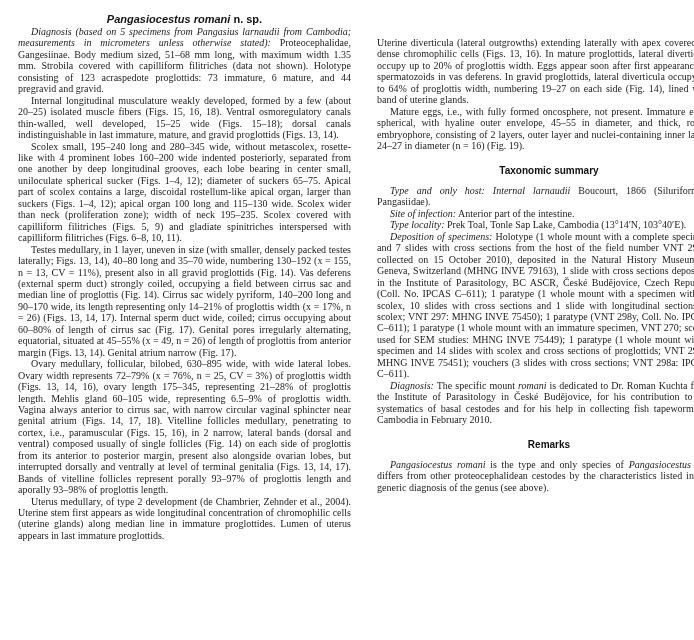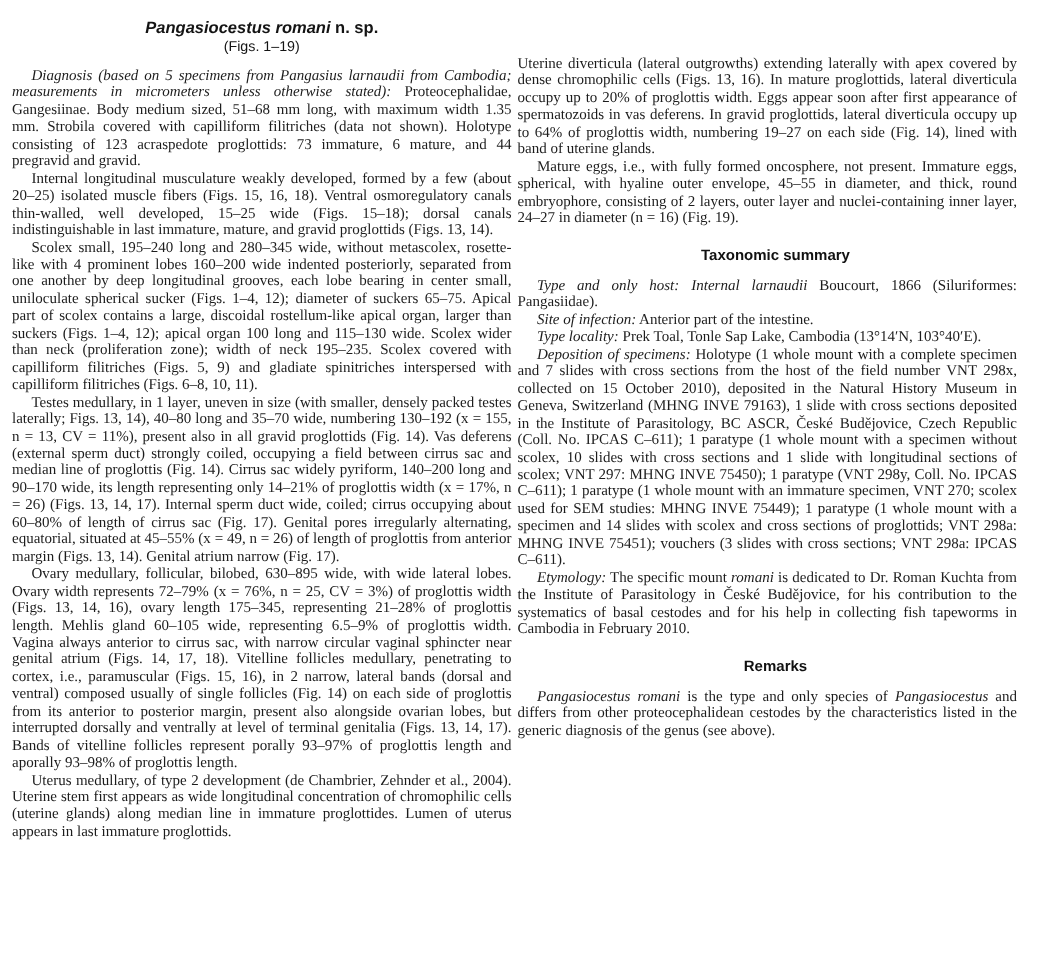--- a/index.html
+++ b/index.html
@@ -1,22 +1,22 @@
 <!DOCTYPE html>
 <html><head>
 <meta charset="utf-8">
 <style>
   html, body { margin: 0; padding: 0; background: #ffffff; }
   body { width: 694px; height: 640px; overflow: hidden; }
   .page {
     box-sizing: border-box;
     width: 694px; height: 640px;
-    padding: 13px 8px 0 8px;
+    padding: 13px 8px 0 18px;
     display: flex;
-    gap: 4px;
+    gap: 26px;
     font-family: "Liberation Serif", serif;
     font-size: 10px;
     line-height: 11.45px;
     color: #1c1c1c;
     text-align: justify;
   }
   .col { width: 333px; flex: 0 0 333px; }
   .col.right { padding-top: 24px; box-sizing: border-box; }
   .title-line1 {
     text-align: center;
@@ -45,40 +45,39 @@
   }
   .run.italic { font-style: italic; }
 </style>
 </head>
 <body>
 
 <div class="page">
 
   <div class="col left">
     <div class="title-line1"><span class="species">Pangasiocestus romani</span><span> n. sp.</span></div>
-    <div class="title-line2">(Figs. 1–19)</div>
 
     <p class="para"><span class="run italic">Diagnosis (based on 5 specimens from Pangasius larnaudii from Cambodia; measurements in micrometers unless otherwise stated): </span><span class="run">Proteocephalidae, Gangesiinae. Body medium sized, 51–68 mm long, with maximum width 1.35 mm. Strobila covered with capilliform filitriches (data not shown). Holotype consisting of 123 acraspedote proglottids: 73 immature, 6 mature, and 44 pregravid and gravid.</span></p>
     <p class="para"><span class="run">Internal longitudinal musculature weakly developed, formed by a few (about 20–25) isolated muscle fibers (Figs. 15, 16, 18). Ventral osmoregulatory canals thin-walled, well developed, 15–25 wide (Figs. 15–18); dorsal canals indistinguishable in last immature, mature, and gravid proglottids (Figs. 13, 14).</span></p>
     <p class="para"><span class="run">Scolex small, 195–240 long and 280–345 wide, without metascolex, rosette-like with 4 prominent lobes 160–200 wide indented posteriorly, separated from one another by deep longitudinal grooves, each lobe bearing in center small, uniloculate spherical sucker (Figs. 1–4, 12); diameter of suckers 65–75. Apical part of scolex contains a large, discoidal rostellum-like apical organ, larger than suckers (Figs. 1–4, 12); apical organ 100 long and 115–130 wide. Scolex wider than neck (proliferation zone); width of neck 195–235. Scolex covered with capilliform filitriches (Figs. 5, 9) and gladiate spinitriches interspersed with capilliform filitriches (Figs. 6–8, 10, 11).</span></p>
     <p class="para"><span class="run">Testes medullary, in 1 layer, uneven in size (with smaller, densely packed testes laterally; Figs. 13, 14), 40–80 long and 35–70 wide, numbering 130–192 (x = 155, n = 13, CV = 11%), present also in all gravid proglottids (Fig. 14). Vas deferens (external sperm duct) strongly coiled, occupying a field between cirrus sac and median line of proglottis (Fig. 14). Cirrus sac widely pyriform, 140–200 long and 90–170 wide, its length representing only 14–21% of proglottis width (x = 17%, n = 26) (Figs. 13, 14, 17). Internal sperm duct wide, coiled; cirrus occupying about 60–80% of length of cirrus sac (Fig. 17). Genital pores irregularly alternating, equatorial, situated at 45–55% (x = 49, n = 26) of length of proglottis from anterior margin (Figs. 13, 14). Genital atrium narrow (Fig. 17).</span></p>
     <p class="para"><span class="run">Ovary medullary, follicular, bilobed, 630–895 wide, with wide lateral lobes. Ovary width represents 72–79% (x = 76%, n = 25, CV = 3%) of proglottis width (Figs. 13, 14, 16), ovary length 175–345, representing 21–28% of proglottis length. Mehlis gland 60–105 wide, representing 6.5–9% of proglottis width. Vagina always anterior to cirrus sac, with narrow circular vaginal sphincter near genital atrium (Figs. 14, 17, 18). Vitelline follicles medullary, penetrating to cortex, i.e., paramuscular (Figs. 15, 16), in 2 narrow, lateral bands (dorsal and ventral) composed usually of single follicles (Fig. 14) on each side of proglottis from its anterior to posterior margin, present also alongside ovarian lobes, but interrupted dorsally and ventrally at level of terminal genitalia (Figs. 13, 14, 17). Bands of vitelline follicles represent porally 93–97% of proglottis length and aporally 93–98% of proglottis length.</span></p>
     <p class="para"><span class="run">Uterus medullary, of type 2 development (de Chambrier, Zehnder et al., 2004). Uterine stem first appears as wide longitudinal concentration of chromophilic cells (uterine glands) along median line in immature proglottides. Lumen of uterus appears in last immature proglottids.</span></p>
   </div>
 
   <div class="col right">
     <p class="para noindent"><span class="run">Uterine diverticula (lateral outgrowths) extending laterally with apex covered by dense chromophilic cells (Figs. 13, 16). In mature proglottids, lateral diverticula occupy up to 20% of proglottis width. Eggs appear soon after first appearance of spermatozoids in vas deferens. In gravid proglottids, lateral diverticula occupy up to 64% of proglottis width, numbering 19–27 on each side (Fig. 14), lined with band of uterine glands.</span></p>
     <p class="para"><span class="run">Mature eggs, i.e., with fully formed oncosphere, not present. Immature eggs, spherical, with hyaline outer envelope, 45–55 in diameter, and thick, round embryophore, consisting of 2 layers, outer layer and nuclei-containing inner layer, 24–27 in diameter (n = 16) (Fig. 19).</span></p>
 
     <h2 class="section">Taxonomic summary</h2>
 
     <p class="para"><span class="run italic">Type and only host: Internal larnaudii</span><span class="run"> Boucourt, 1866 (Siluriformes: Pangasiidae).</span></p>
     <p class="para"><span class="run italic">Site of infection:</span><span class="run"> Anterior part of the intestine.</span></p>
     <p class="para"><span class="run italic">Type locality:</span><span class="run"> Prek Toal, Tonle Sap Lake, Cambodia (13°14′N, 103°40′E).</span></p>
     <p class="para"><span class="run italic">Deposition of specimens:</span><span class="run"> Holotype (1 whole mount with a complete specimen and 7 slides with cross sections from the host of the field number VNT 298x, collected on 15 October 2010), deposited in the Natural History Museum in Geneva, Switzerland (MHNG INVE 79163), 1 slide with cross sections deposited in the Institute of Parasitology, BC ASCR, České Budějovice, Czech Republic (Coll. No. IPCAS C–611); 1 paratype (1 whole mount with a specimen without scolex, 10 slides with cross sections and 1 slide with longitudinal sections of scolex; VNT 297: MHNG INVE 75450); 1 paratype (VNT 298y, Coll. No. IPCAS C–611); 1 paratype (1 whole mount with an immature specimen, VNT 270; scolex used for SEM studies: MHNG INVE 75449); 1 paratype (1 whole mount with a specimen and 14 slides with scolex and cross sections of proglottids; VNT 298a: MHNG INVE 75451); vouchers (3 slides with cross sections; VNT 298a: IPCAS C–611).</span></p>
-    <p class="para"><span class="run italic">Etymology:</span><span class="run"> The specific mount </span><span class="run italic">romani</span><span class="run"> is dedicated to Dr. Roman Kuchta from the Institute of Parasitology in České Budějovice, for his contribution to the systematics of basal cestodes and for his help in collecting fish tapeworms in Cambodia in February 2010.</span></p>
+    <p class="para"><span class="run italic">Diagnosis:</span><span class="run"> The specific mount </span><span class="run italic">romani</span><span class="run"> is dedicated to Dr. Roman Kuchta from the Institute of Parasitology in České Budějovice, for his contribution to the systematics of basal cestodes and for his help in collecting fish tapeworms in Cambodia in February 2010.</span></p>
 
     <h2 class="section">Remarks</h2>
 
     <p class="para"><span class="run italic">Pangasiocestus romani</span><span class="run"> is the type and only species of </span><span class="run italic">Pangasiocestus</span><span class="run"> and differs from other proteocephalidean cestodes by the characteristics listed in the generic diagnosis of the genus (see above).</span></p>
   </div>
 
 </div>
 
 </body></html>

